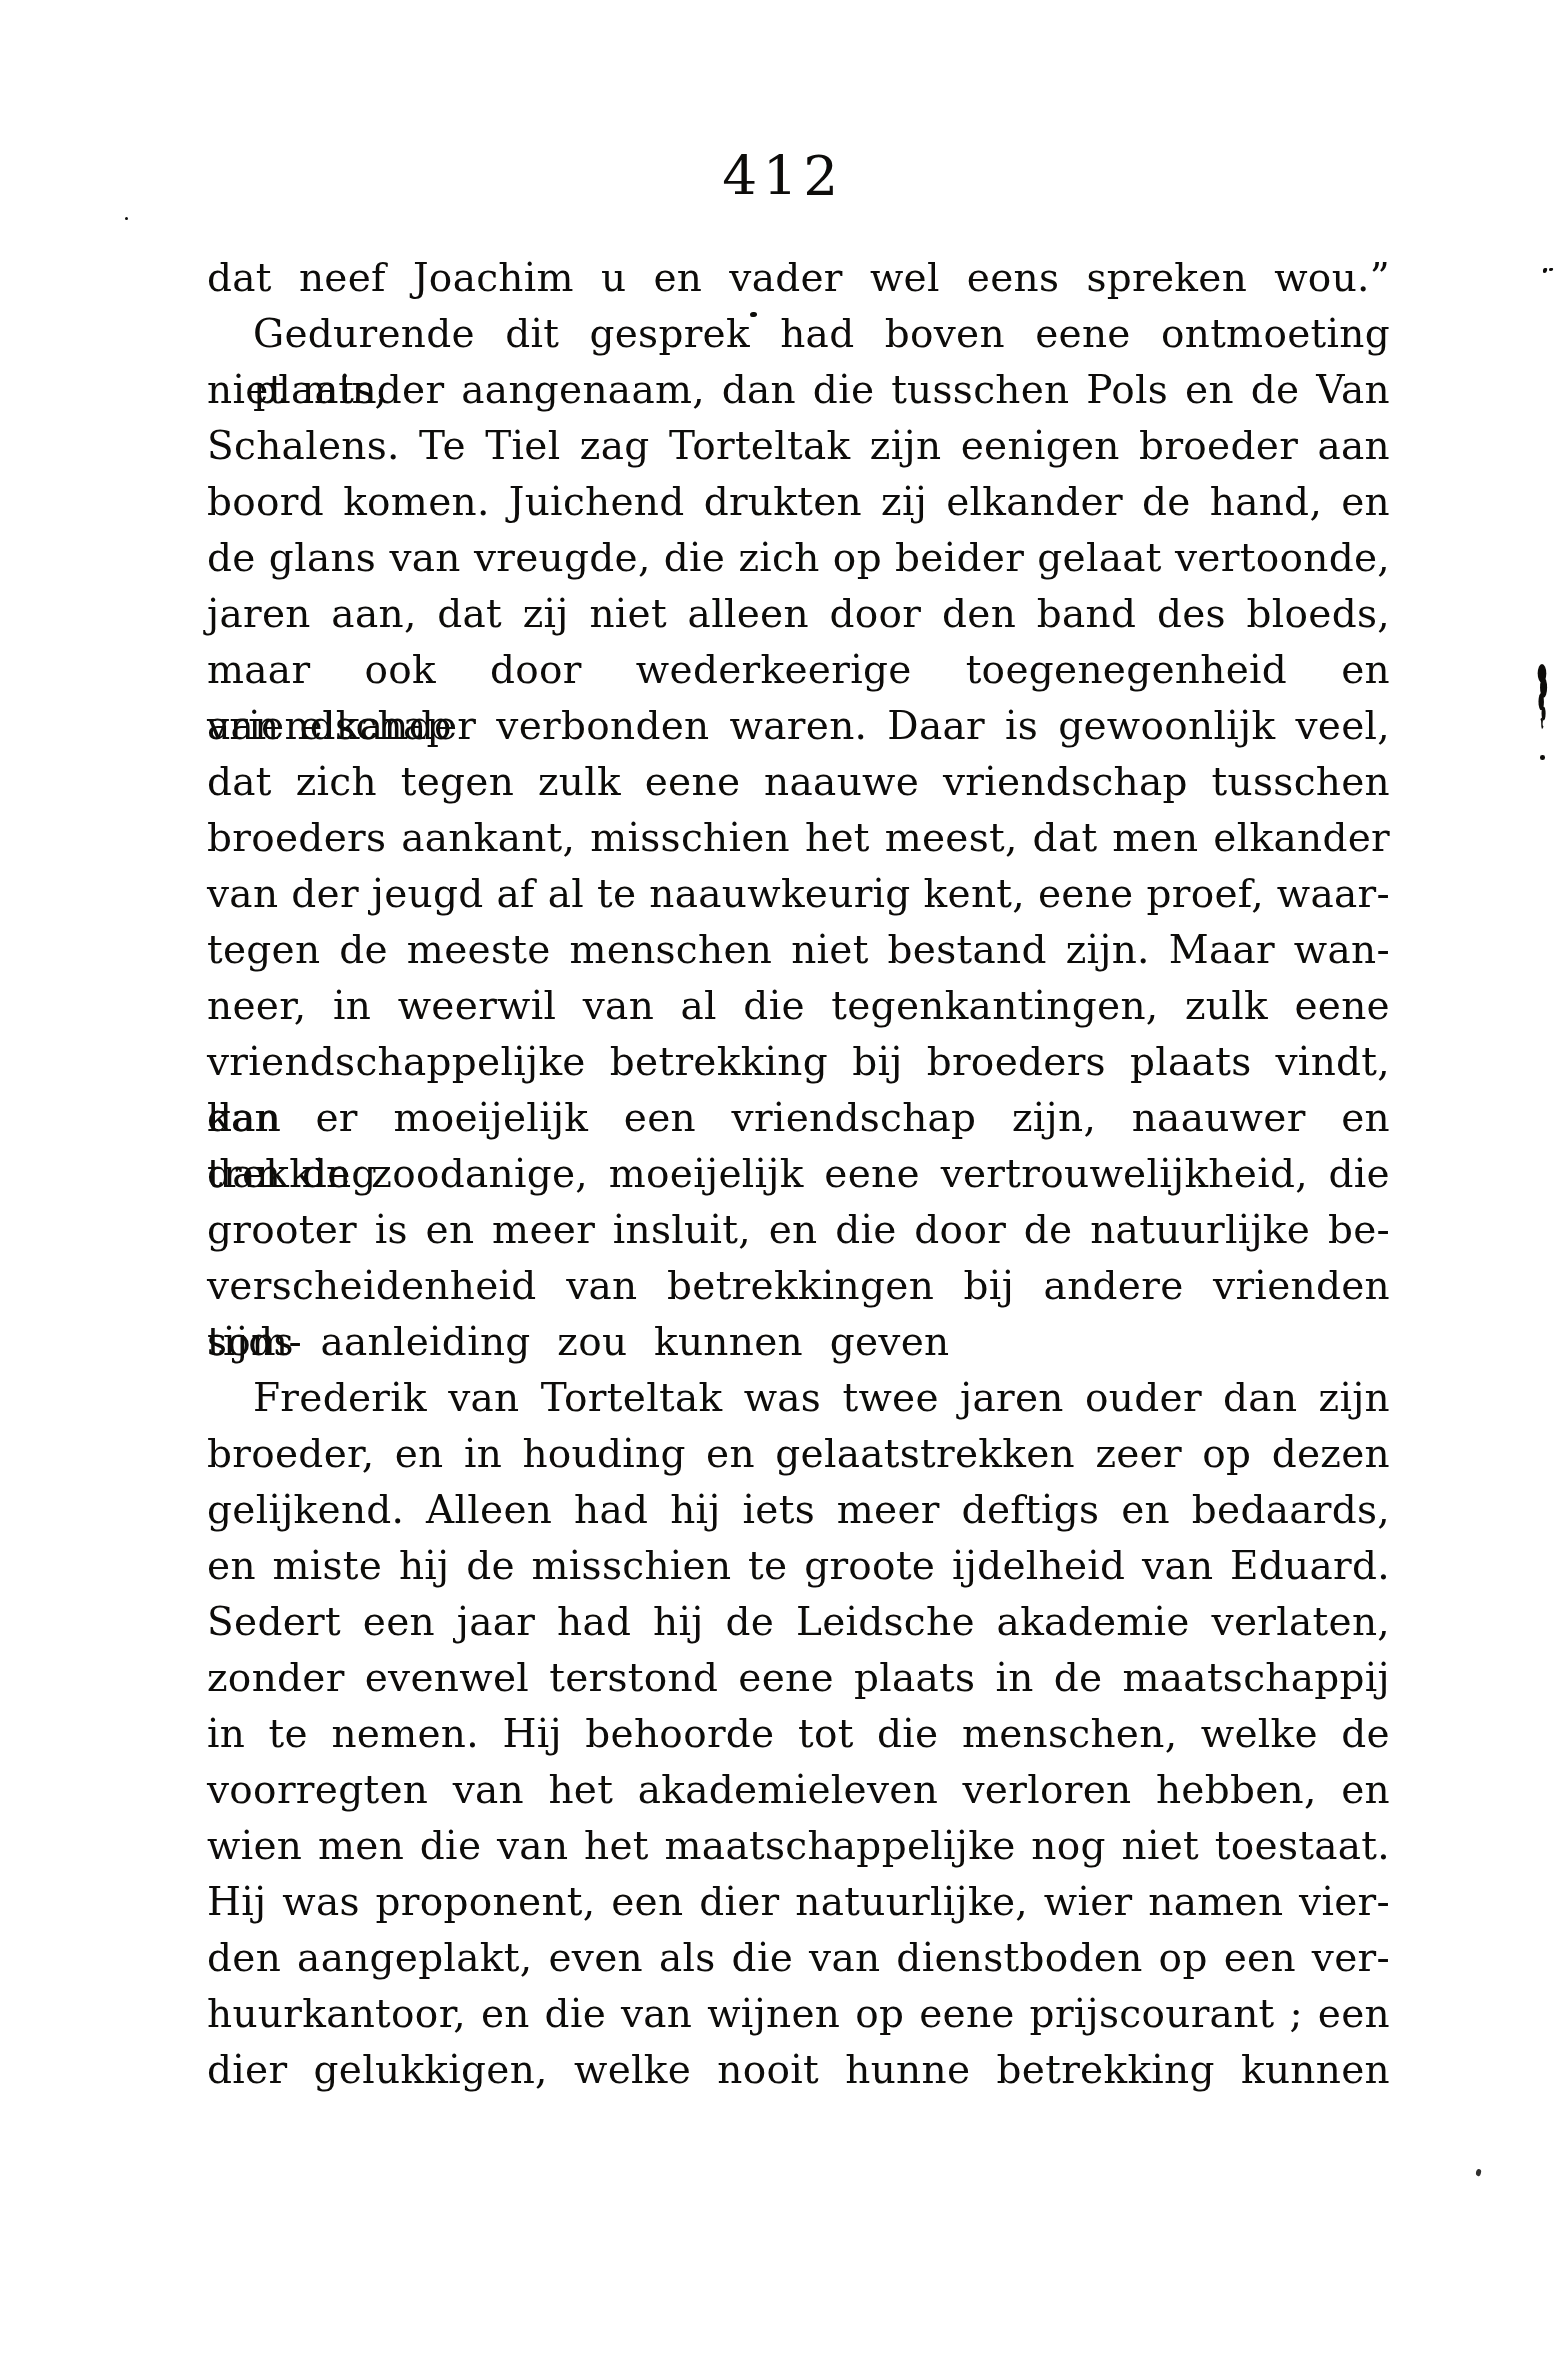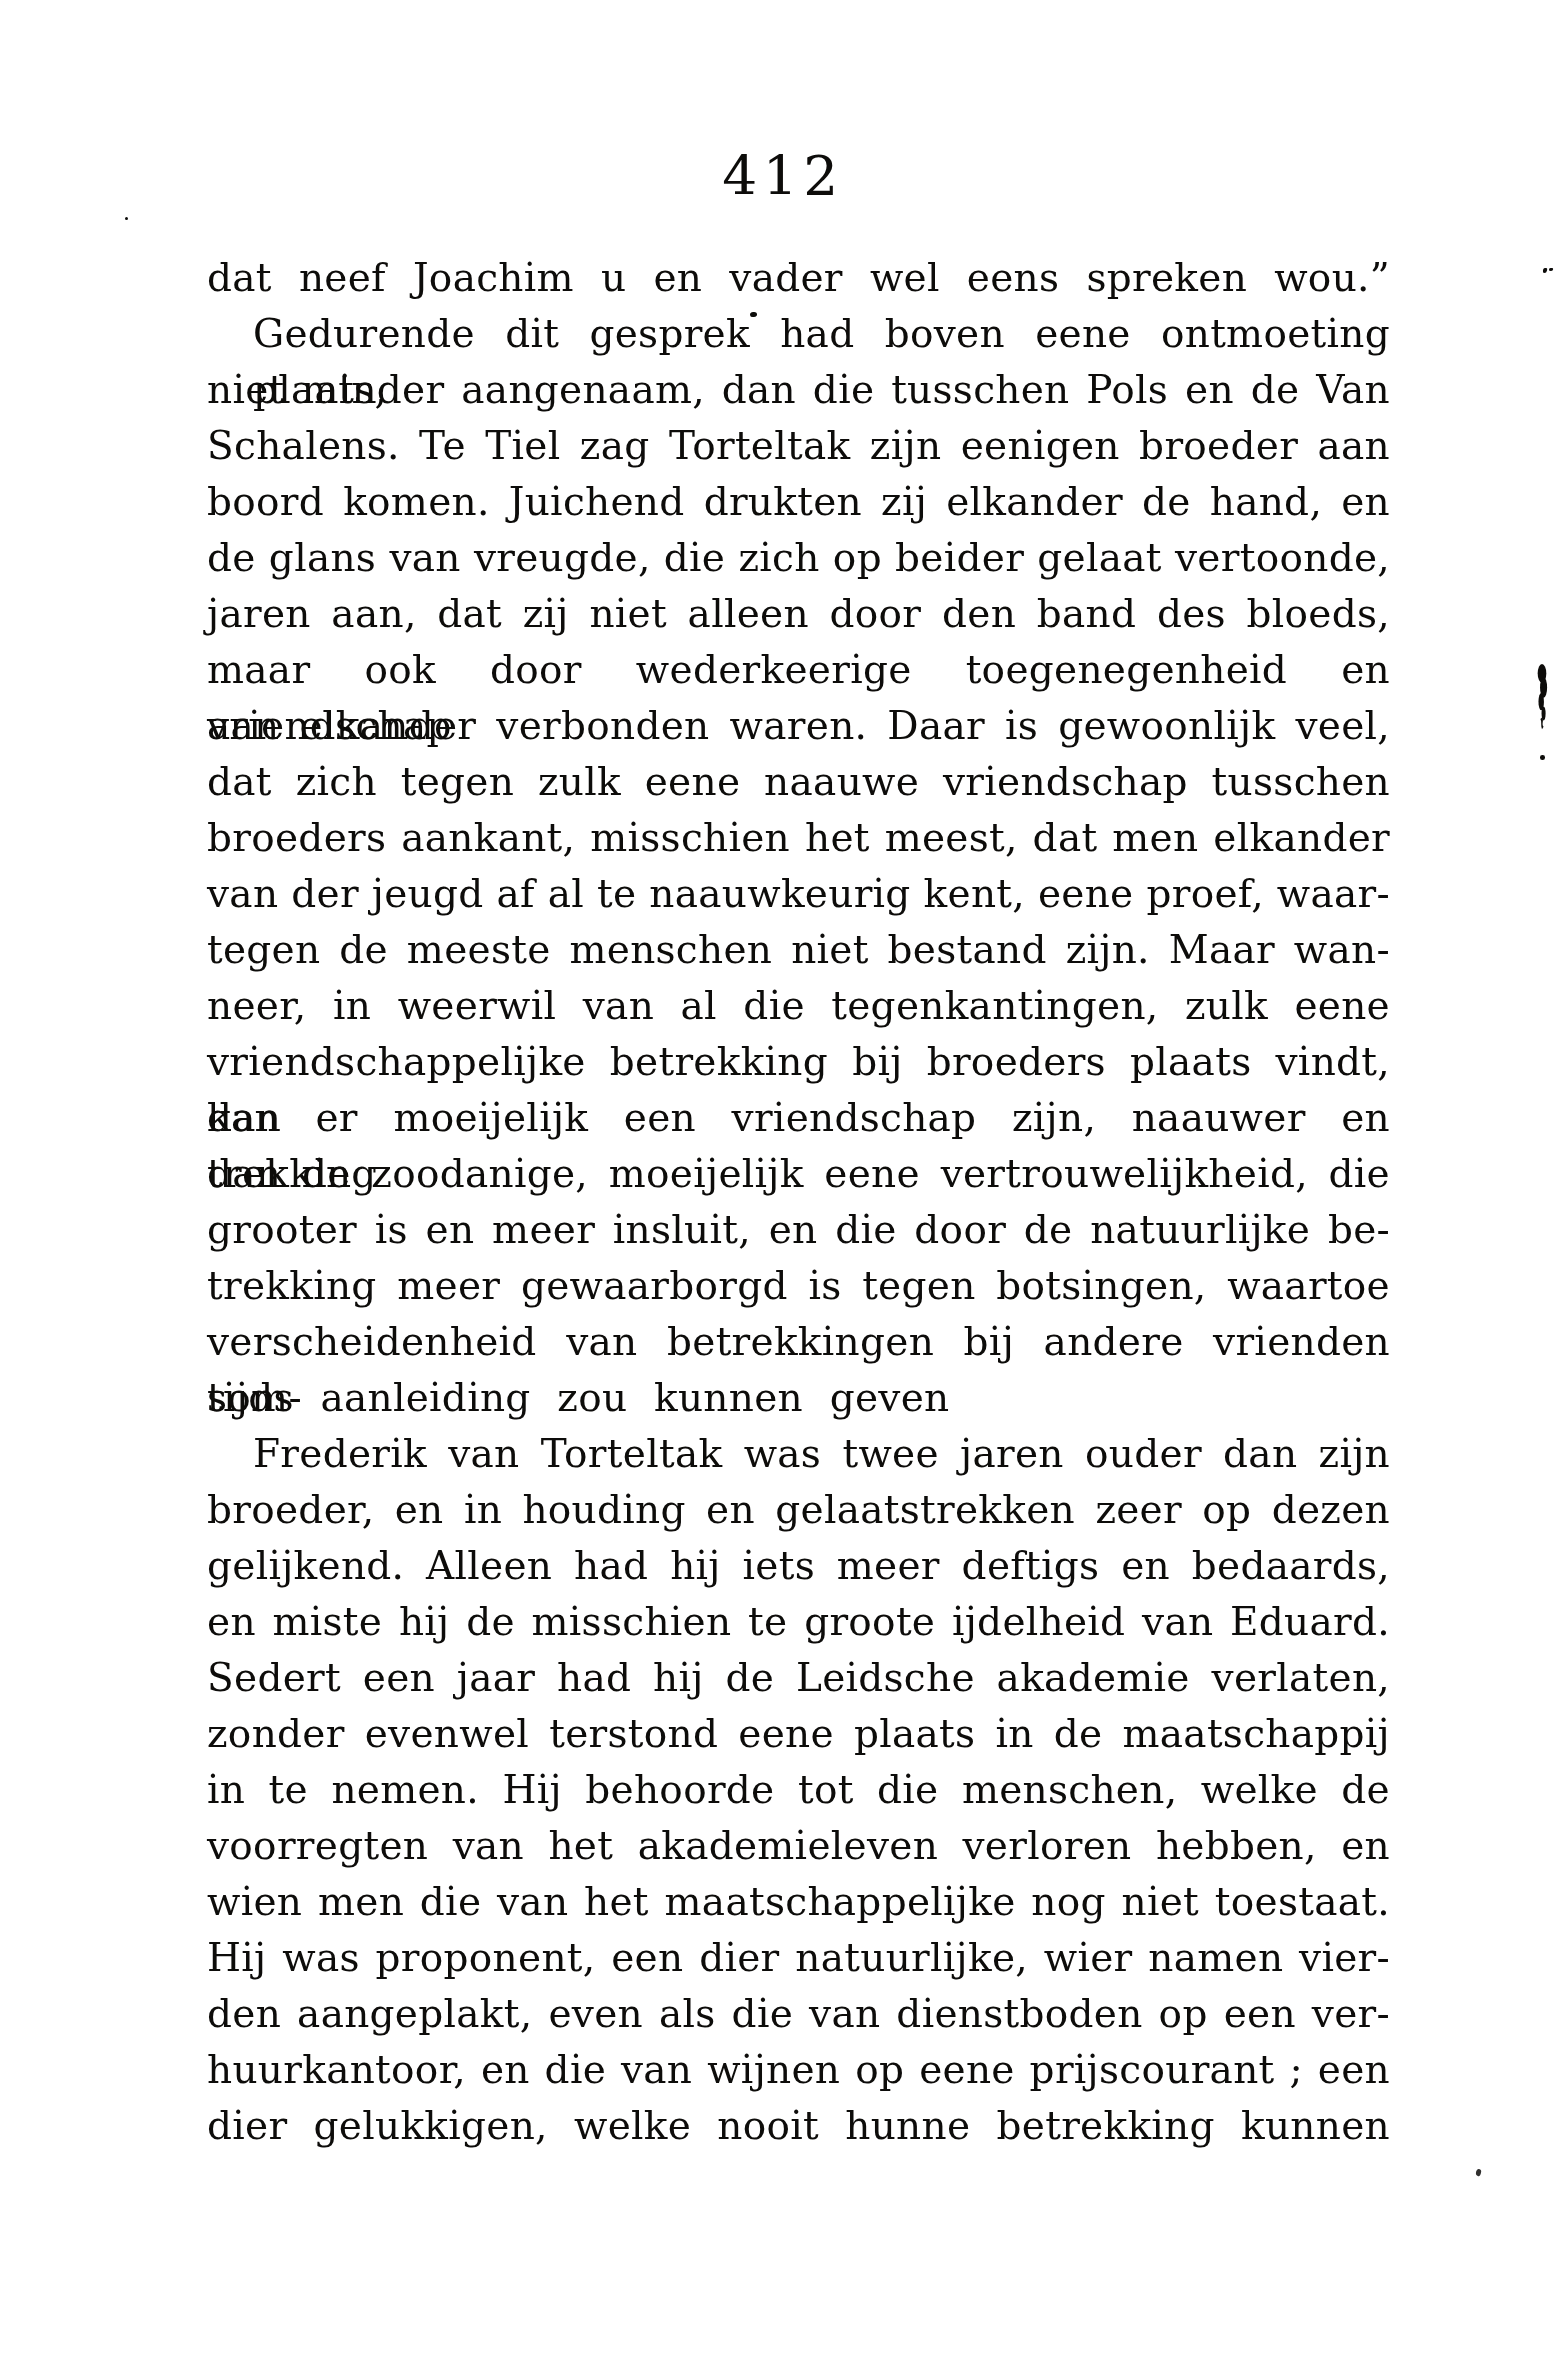--- a/index.html
+++ b/index.html
@@ -75,21 +75,20 @@
     <div class="line">aan elkander verbonden waren. Daar is gewoonlijk veel,</div>
     <div class="line">dat zich tegen zulk eene naauwe vriendschap tusschen</div>
     <div class="line">broeders aankant, misschien het meest, dat men elkander</div>
     <div class="line">van der jeugd af al te naauwkeurig kent, eene proef, waar-</div>
     <div class="line">tegen de meeste menschen niet bestand zijn. Maar wan-</div>
     <div class="line">neer, in weerwil van al die tegenkantingen, zulk eene</div>
     <div class="line">vriendschappelijke betrekking bij broeders plaats vindt, dan</div>
     <div class="line">kan er moeijelijk een vriendschap zijn, naauwer en trekking</div>
     <div class="line">dan de zoodanige, moeijelijk eene vertrouwelijkheid, die</div>
     <div class="line">grooter is en meer insluit, en die door de natuurlijke be-</div>
-    <div class="line">trekking meer gewaarborgd is tegen botsingen, waartoe</div>
     <div class="line">verscheidenheid van betrekkingen bij andere vrienden som-</div>
     <div class="line short">tijds aanleiding zou kunnen geven</div>
     <div class="line indent">Frederik van Torteltak was twee jaren ouder dan zijn</div>
     <div class="line">broeder, en in houding en gelaatstrekken zeer op dezen</div>
     <div class="line">gelijkend. Alleen had hij iets meer deftigs en bedaards,</div>
     <div class="line">en miste hij de misschien te groote ijdelheid van Eduard.</div>
     <div class="line">Sedert een jaar had hij de Leidsche akademie verlaten,</div>
     <div class="line">zonder evenwel terstond eene plaats in de maatschappij</div>
     <div class="line">in te nemen. Hij behoorde tot die menschen, welke de</div>
     <div class="line">voorregten van het akademieleven verloren hebben, en</div>

